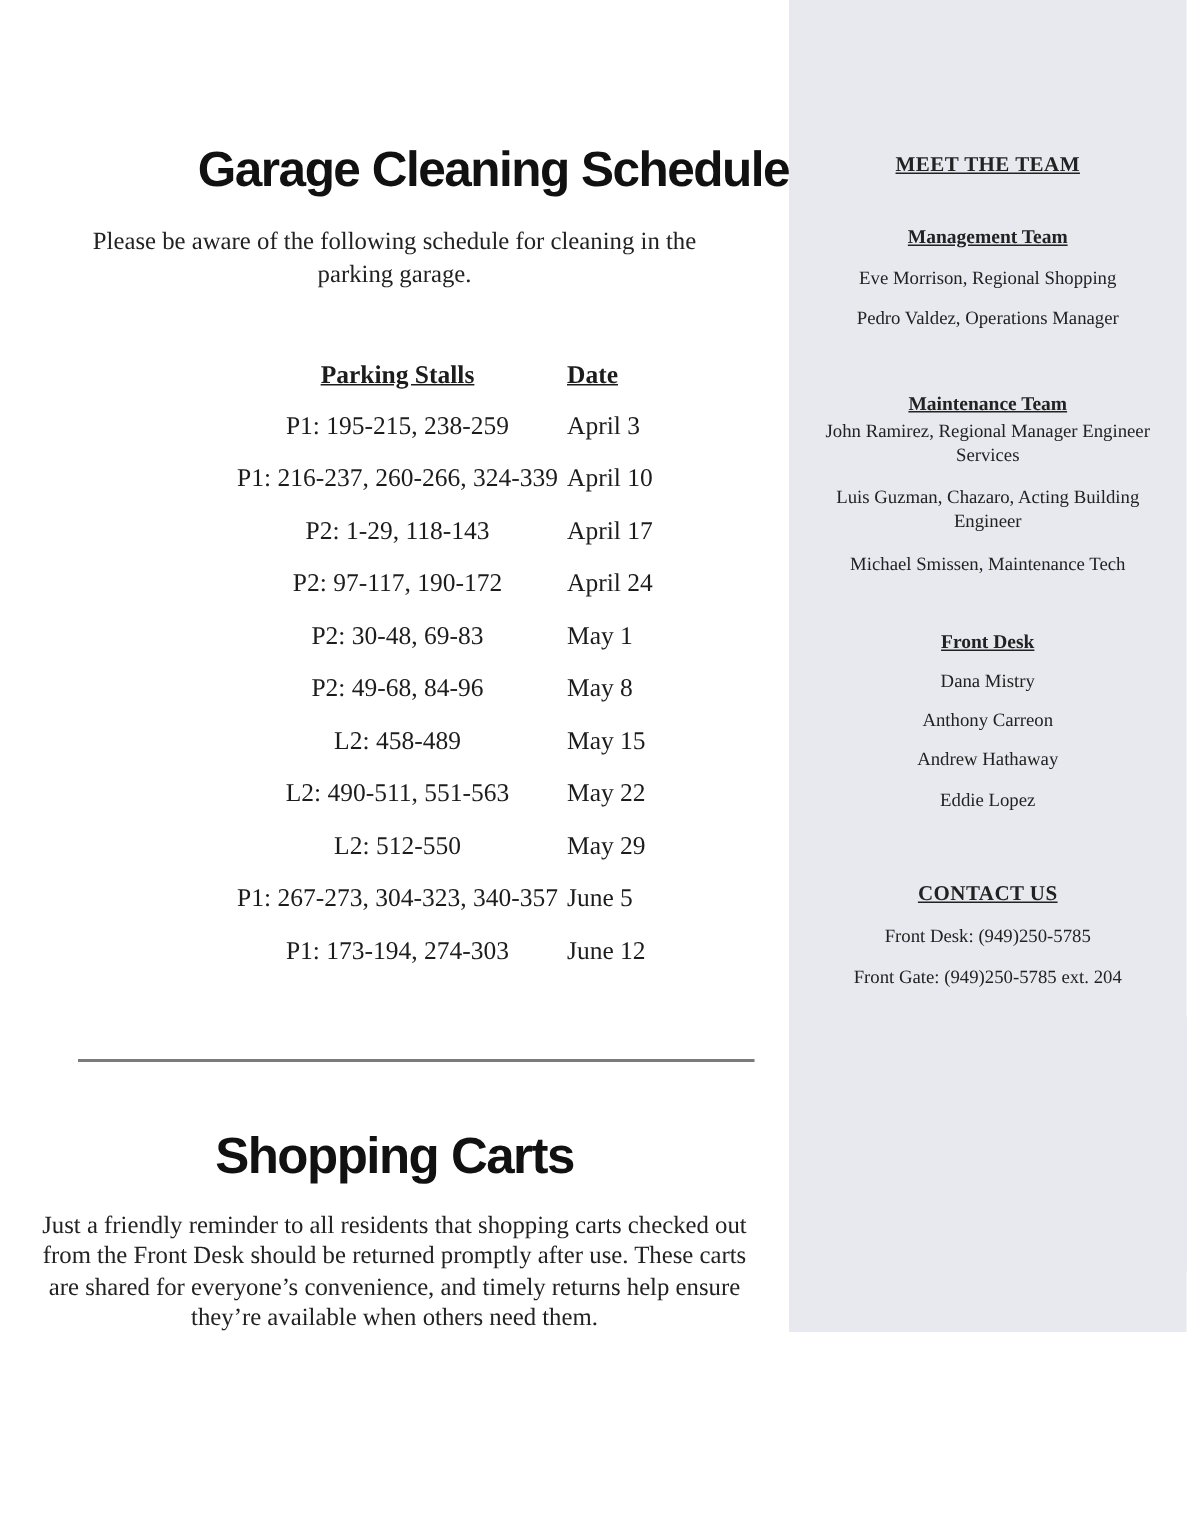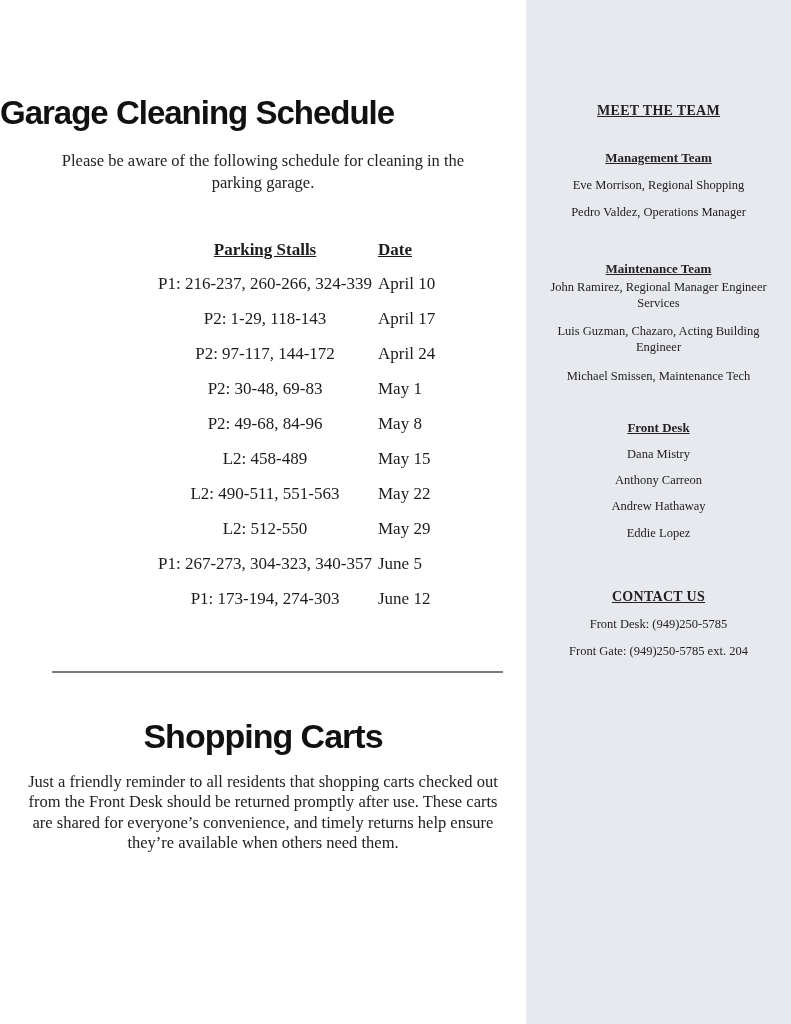--- a/index.html
+++ b/index.html
@@ -15,21 +15,21 @@
 
   
   .main {
     position: absolute;
     left: 0; top: 0;
     width: 526px;
     height: 1024px;
   }
   .doc-title {
     margin-top: 94px;
-    text-align: left;
+    text-align: right;
     font-family: "Liberation Sans", sans-serif;
     font-weight: 700;
     font-size: 33px;
     letter-spacing: -1px;
     color: #111;
   }
   .doc-intro {
     margin: 18px auto 0;
     width: 430px;
     text-align: center;
@@ -72,21 +72,21 @@
     font-size: 16.5px;
     line-height: 1.25;
     color: #222;
   }
 
   
   .sidebar {
     position: absolute;
     left: 526px; top: 0;
     width: 265px;
-    height: 1024px;
+    height: 888px;
     background: #e7e9ee;
     text-align: center;
     padding: 103px 14px 0;
     font-size: 12.5px;
     color: #222;
   }
   .sb-title {
     font-weight: 700;
     font-size: 14px;
     text-decoration: underline;
@@ -125,29 +125,33 @@
 <div class="main">
   <div class="doc-title">Garage Cleaning Schedule</div>
   <div class="doc-intro">Please be aware of the following schedule for cleaning in the parking garage.</div>
 
   <div class="schedule">
     <div class="srow shead">
       <span class="scol">Parking Stalls</span>
       <span class="scol sdate">Date</span>
     </div>
     <div class="srow">
+      <span>P1: 195-215, 238-259</span>
+      <span class="sdate">April 3</span>
+    </div>
+    <div class="srow">
       <span>P1: 216-237, 260-266, 324-339</span>
       <span class="sdate">April 10</span>
     </div>
     <div class="srow">
       <span>P2: 1-29, 118-143</span>
       <span class="sdate">April 17</span>
     </div>
     <div class="srow">
-      <span>P2: 97-117, 144-172</span>
+      <span>P2: 97-117, 190-172</span>
       <span class="sdate">April 24</span>
     </div>
     <div class="srow">
       <span>P2: 30-48, 69-83</span>
       <span class="sdate">May 1</span>
     </div>
     <div class="srow">
       <span>P2: 49-68, 84-96</span>
       <span class="sdate">May 8</span>
     </div>

